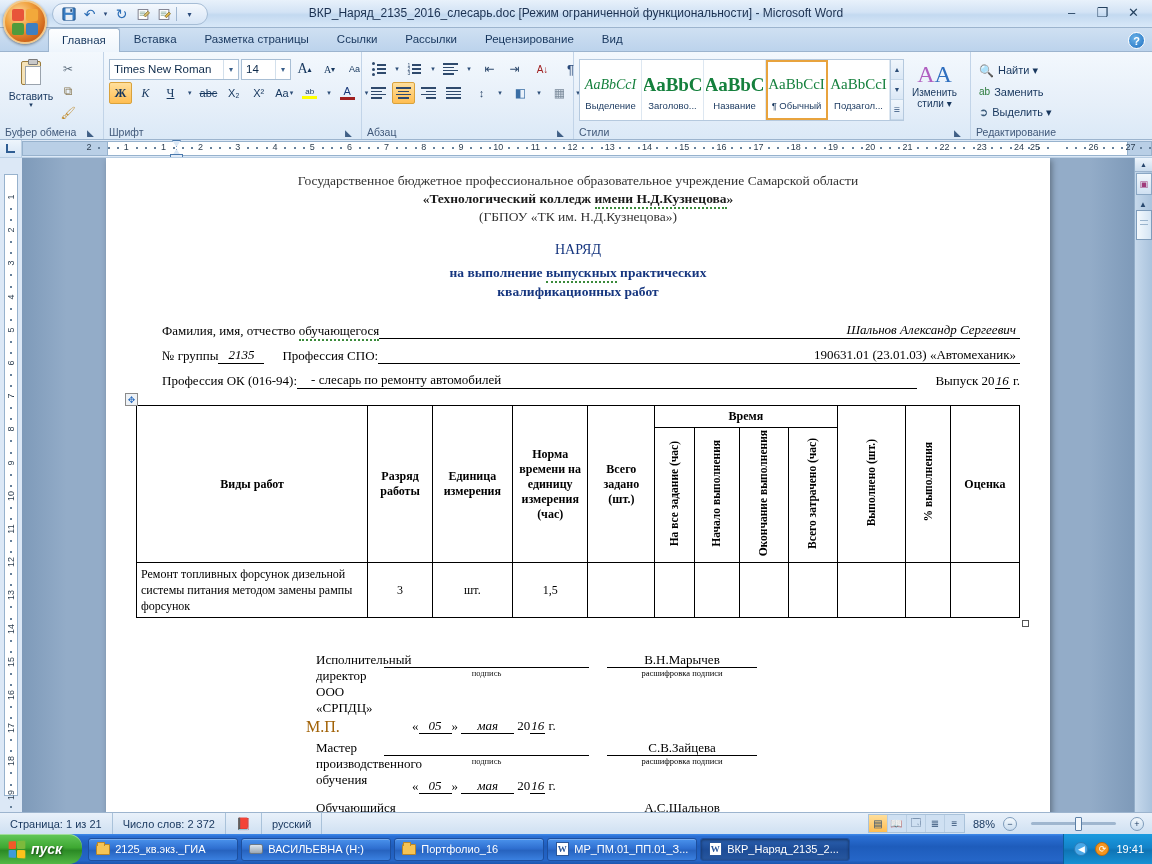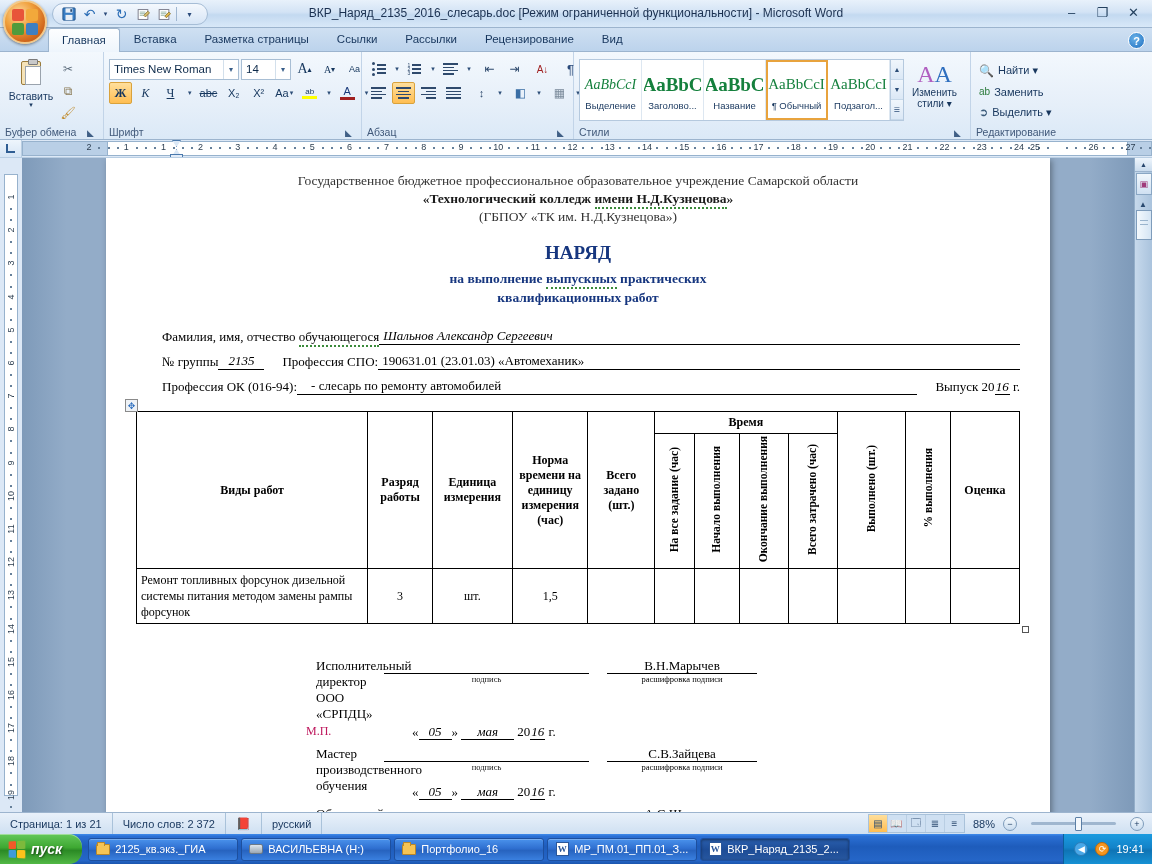--- a/index.html
+++ b/index.html
@@ -316,35 +316,35 @@
     padding: 14px 30px 10px 30px;
     font-family:"Liberation Serif", serif;
     color:#000;
   }
 
   
   .org-line{ text-align:center; font-size:13.5px; line-height:18px; color:#333;}
   .org-line.b{ font-weight:bold; font-size:13.5px; color:#1a1a1a;}
   .squiggle{ border-bottom:2px dotted #3a8a3a; padding-bottom:1px;}
   .doc-title{
-    text-align:center; color:#16367f; font-weight:bold; font-size:19px;
+    text-align:center; color:#16367f; font-weight:normal; font-size:14px;
     margin-top:16px;
   }
   .doc-sub{
     text-align:center; color:#16367f; font-weight:bold; font-size:13.5px;
     line-height:19px;
   }
 
   .field-row{
     display:flex; align-items:flex-end; font-size:13px; margin-top:7px;
     line-height:17px;
   }
   .fl{ white-space:nowrap; }
   .fline{
-    flex:1; border-bottom:1px solid #000; text-align:left;
+    flex:1; border-bottom:1px solid #000; text-align:right;
     font-style:italic; padding:0 4px; white-space:nowrap;
   }
   .fline.n{ font-style:normal; }
   .fline.left{ text-align:left; padding-left:14px;}
   .uval{ border-bottom:1px solid #000; font-style:italic; padding:0 10px;}
   .uchar{ border-bottom:1px solid #000; font-style:italic; padding:0 1px;}
 
   
   .tbl-wrap{ margin-top:16px; position:relative; }
   .move-handle{
@@ -388,21 +388,21 @@
   .sig-cap{
     width:205px; text-align:center; font-size:8.5px; color:#111;
     line-height:10px;
   }
   .sig-name{
     width:150px; border-bottom:1px solid #000; height:16px; text-align:center;
     font-size:13px;
   }
   .sig-name-cap{ width:150px; text-align:center; font-size:8.5px; line-height:10px;}
   .date-row{ padding-left:276px; font-size:13px; margin:1px 0 6px;}
-  .mp{ position:absolute; font-size:12px; color:#be185d; }
+  .mp{ position:absolute; font-size:16px; color:#a16207; }
 
   
   .statusbar{
     position:absolute; left:0; right:0; bottom:30px; height:22px;
     background: linear-gradient(to bottom,#e9f1fa,#cfe0f2);
     border-top:1px solid #9cb4ce;
     display:flex; align-items:center; font-size:11px; color:#17365d;
   }
   .sb-item{ padding:0 10px; height:100%; display:flex;align-items:center;
     border-right:1px solid #a9c2da; cursor:pointer; white-space:nowrap;}

